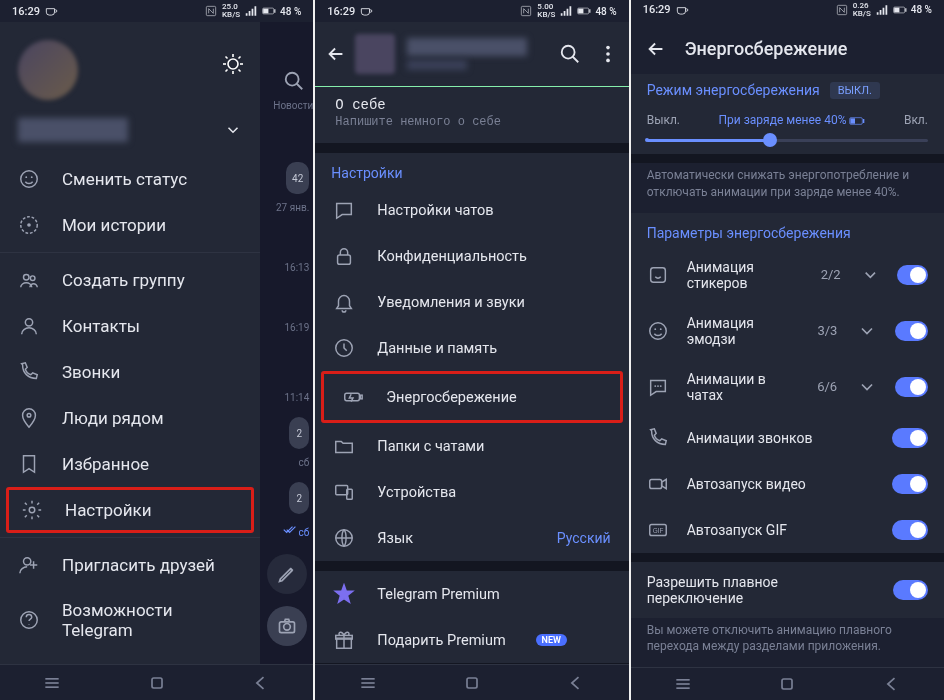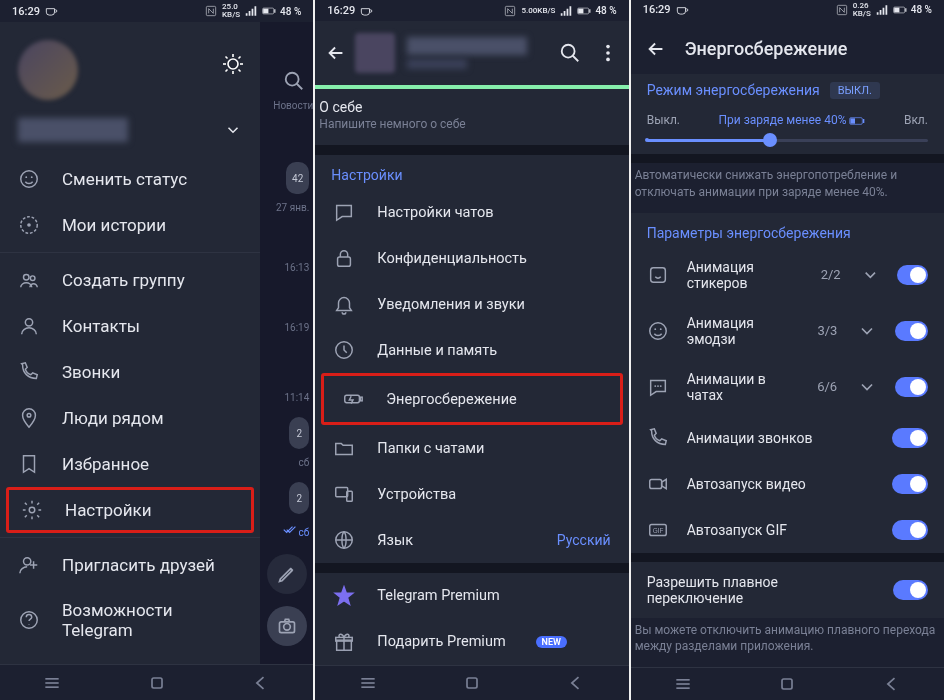--- a/index.html
+++ b/index.html
@@ -111,21 +111,21 @@
 .p2-header {
   display: flex; align-items: center; gap: 8px;
   padding: 12px 10px;
   background: #232836;
 }
 .p2-header .back { width: 22px; height: 22px; }
 .p2-header .avatar2 { width: 40px; height: 40px; background: #4a4560; filter: blur(2px); border-radius: 4px; }
 .p2-header .name2 { flex: 1; padding-left: 4px; }
 .p2-header .name2-blur { width: 120px; height: 18px; background: #4a5068; filter: blur(3px); margin-bottom: 4px;}
 .p2-header .status2-blur { width: 60px; height: 10px; background: #3a4058; filter: blur(3px); }
-.p2-about { padding: 10px 4px 14px; background:#232836; border-top: 4px solid #86efac;}
+.p2-about { padding: 10px 20px 14px; background:#232836; border-top: 1px solid #86efac; font-family: Liberation Mono, monospace;}
 .p2-about .title { font-size: 14px; color: #e5e7ee; margin-bottom: 2px;}
 .p2-about .sub { font-size: 12px; color: #7a8095;}
 .p2-section-gap { height: 10px; background: #131621; }
 .section-title { font-size: 14px; color: #6a8fff; padding: 12px 16px 6px; }
 .setting-item {
   display: flex; align-items: center; gap: 22px;
   padding: 12px 18px;
   font-size: 14.5px;
   color: #e5e7ee;
   background:#232836;
@@ -151,21 +151,21 @@
 .slider-track {
   margin: 8px 16px 12px;
   height: 3px;
   background:#3a4058;
   border-radius: 2px;
   position:relative;
 }
 .slider-fill { position:absolute; left:0; top:0; height:100%; background:#6a8fff; border-radius:2px; width:44%;}
 .slider-thumb { position:absolute; top:50%; transform:translate(-50%,-50%); width:14px; height:14px; background:#6a8fff; border-radius:50%; left:44%;}
 .slider-tick { position:absolute; top:50%; transform:translate(-50%,-50%); width:4px; height:4px; background:#6a8fff; border-radius:50%; }
-.hint { padding: 4px 4px 12px; font-size: 12px; color:#7a8095; line-height:1.4;}
+.hint { padding: 4px 16px 12px; font-size: 12px; color:#7a8095; line-height:1.4;}
 .param-item {
   display:flex; align-items:center; gap:18px; padding:12px 16px; font-size:14px; background:#232836;
 }
 .param-item .icon { width:22px; height:22px; display:flex; align-items:center; justify-content:center;}
 .param-item svg { width:22px; height:22px; stroke:#9da3b4; stroke-width:1.6; fill:none;}
 .param-item .count { color:#9da3b4; font-size:13px; margin-left:4px;}
 .chev-small { width:14px; height:14px; margin-left:2px;}
 .toggle {
   margin-left:auto; width:36px; height:20px; background:#5a7aff; border-radius:10px; position:relative;
 }
@@ -387,21 +387,21 @@
         <span>16:29</span>
         <svg viewBox="0 0 24 24">
           <path d="M4 8h14v6a5 5 0 01-5 5H9a5 5 0 01-5-5V8zm14 2h2a2 2 0 010 4h-2" fill="none" stroke="currentColor" stroke-width="1.5"></path>
         </svg>
       </div>
     <div class="right">
       <svg viewBox="0 0 24 24">
           <rect x="4" y="4" width="16" height="16" rx="2" fill="none" stroke="currentColor"></rect>
           <path d="M8 16V8l8 8V8" fill="none" stroke="currentColor"></path>
         </svg>
-      <span style="display:flex;flex-direction:row;line-height:1;font-size:8px;">
+      <span style="display:flex;flex-direction:column;line-height:1;font-size:8px;">
           <span>5.00</span>
           <span>KB/S</span>
         </span>
       <svg viewBox="0 0 24 24">
           <path d="M3 20h3v-4H3zm5 0h3v-8H8zm5 0h3V8h-3zm5 0h3V4h-3z" fill="currentColor"></path>
         </svg>
       <svg viewBox="0 0 24 12" width="20" height="10">
           <rect x="1" y="1" width="19" height="10" rx="2" fill="none" stroke="currentColor"></rect>
           <rect x="2" y="2" width="9" height="8" fill="currentColor"></rect>
           <rect x="21" y="3" width="2" height="6" fill="currentColor"></rect>

